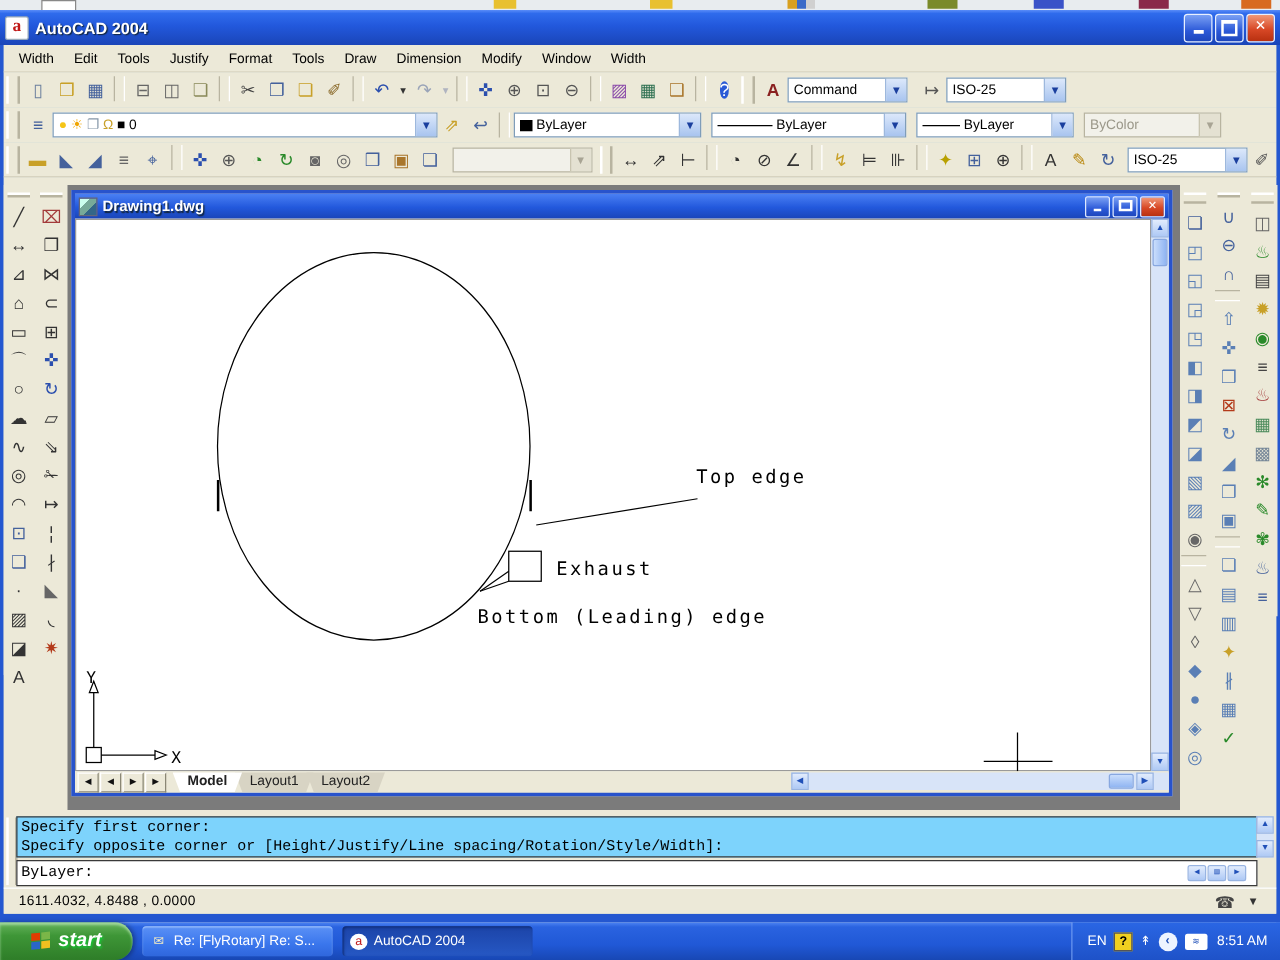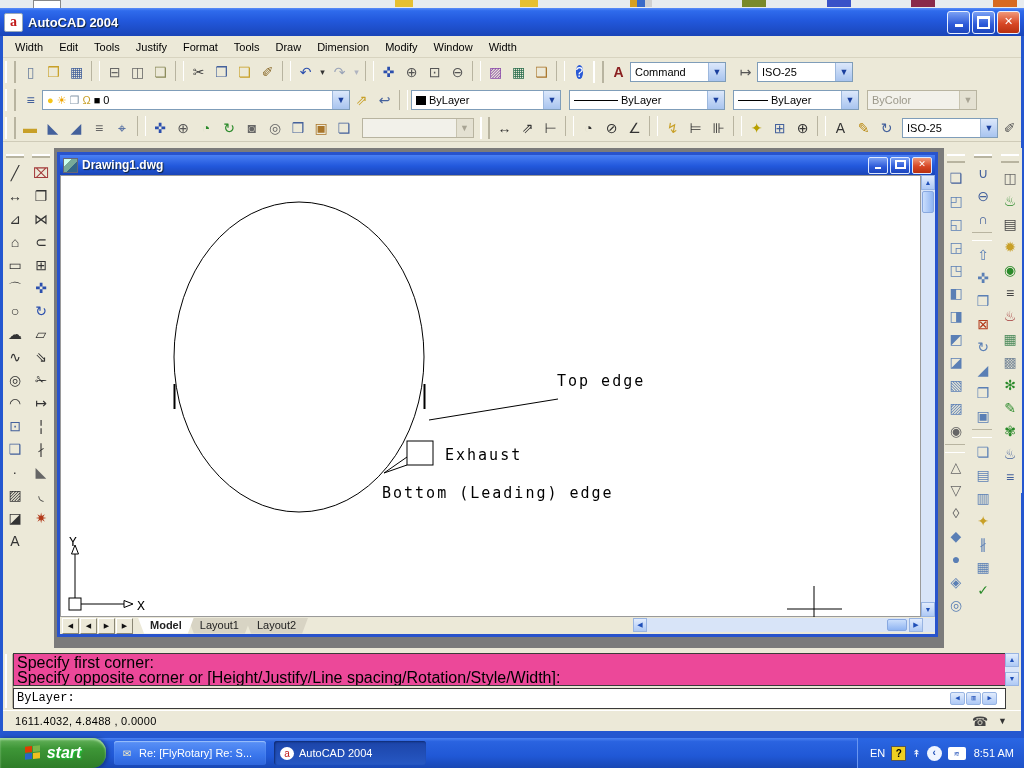--- a/index.html
+++ b/index.html
@@ -89,22 +89,22 @@
     background:#d8d4c4;font-size:11px;color:#222;}
   .tab.active{background:#fff;font-weight:bold;z-index:2;}
   .hscroll{position:absolute;left:573px;top:1px;height:14px;width:302px;background:#d8e4f8;}
   .hbtn{position:absolute;top:0;width:14px;height:14px;background:linear-gradient(180deg,#e2ecfd,#aec9f5);
     border:1px solid #98b4e2;box-sizing:border-box;color:#2050b8;font-size:7px;text-align:center;line-height:12px;}
   .hthumb{position:absolute;top:1px;height:12px;width:20px;left:254px;
     background:linear-gradient(180deg,#cadefc,#8fb4f2);border:1px solid #88a8e0;border-radius:2px;box-sizing:border-box;}
   
   .cmd{position:absolute;left:3px;top:652px;width:1018px;height:58px;background:#ece9d8;}
   .cmd-grip{position:absolute;left:2px;top:2px;width:5px;height:54px;border-left:2px solid #fff;border-right:2px solid #b8b4a0;}
-  .cmd-hist{position:absolute;left:10px;top:1px;width:993px;height:33px;background:#ec4899;border:1px solid #3a3a3a;
-    box-sizing:border-box;padding:1px 3px;font-family:Liberation Sans, sans-serif;font-size:16px;line-height:15px;white-space:pre;overflow:hidden;}
+  .cmd-hist{position:absolute;left:10px;top:1px;width:993px;height:33px;background:#7dd3fc;border:1px solid #3a3a3a;
+    box-sizing:border-box;padding:1px 3px;font-family:Liberation Mono, monospace;font-size:12px;line-height:15px;white-space:pre;overflow:hidden;}
   .cmd-input{position:absolute;left:10px;top:36px;width:993px;height:21px;background:#fff;border:1px solid #3a3a3a;
     box-sizing:border-box;padding:2px 3px;font-family:"Liberation Mono",monospace;font-size:12px;}
   .cmd-vscroll{position:absolute;right:2px;top:1px;width:14px;height:33px;background:#d8e4f8;}
   .cmd-mini{position:absolute;right:8px;top:3px;display:flex;gap:1px;}
   .cmd-mini .m{width:15px;height:13px;background:linear-gradient(180deg,#e2ecfd,#aec9f5);
     border:1px solid #98b4e2;box-sizing:border-box;color:#2050b8;font-size:7px;text-align:center;line-height:11px;border-radius:2px;}
   
   .statusbar{position:absolute;left:3px;top:710px;width:1018px;height:21px;background:#ece9d8;
     display:flex;align-items:center;border-top:1px solid #fff;box-sizing:border-box;}
   .coords{width:230px;padding-left:12px;font-size:11px;letter-spacing:.3px;}

